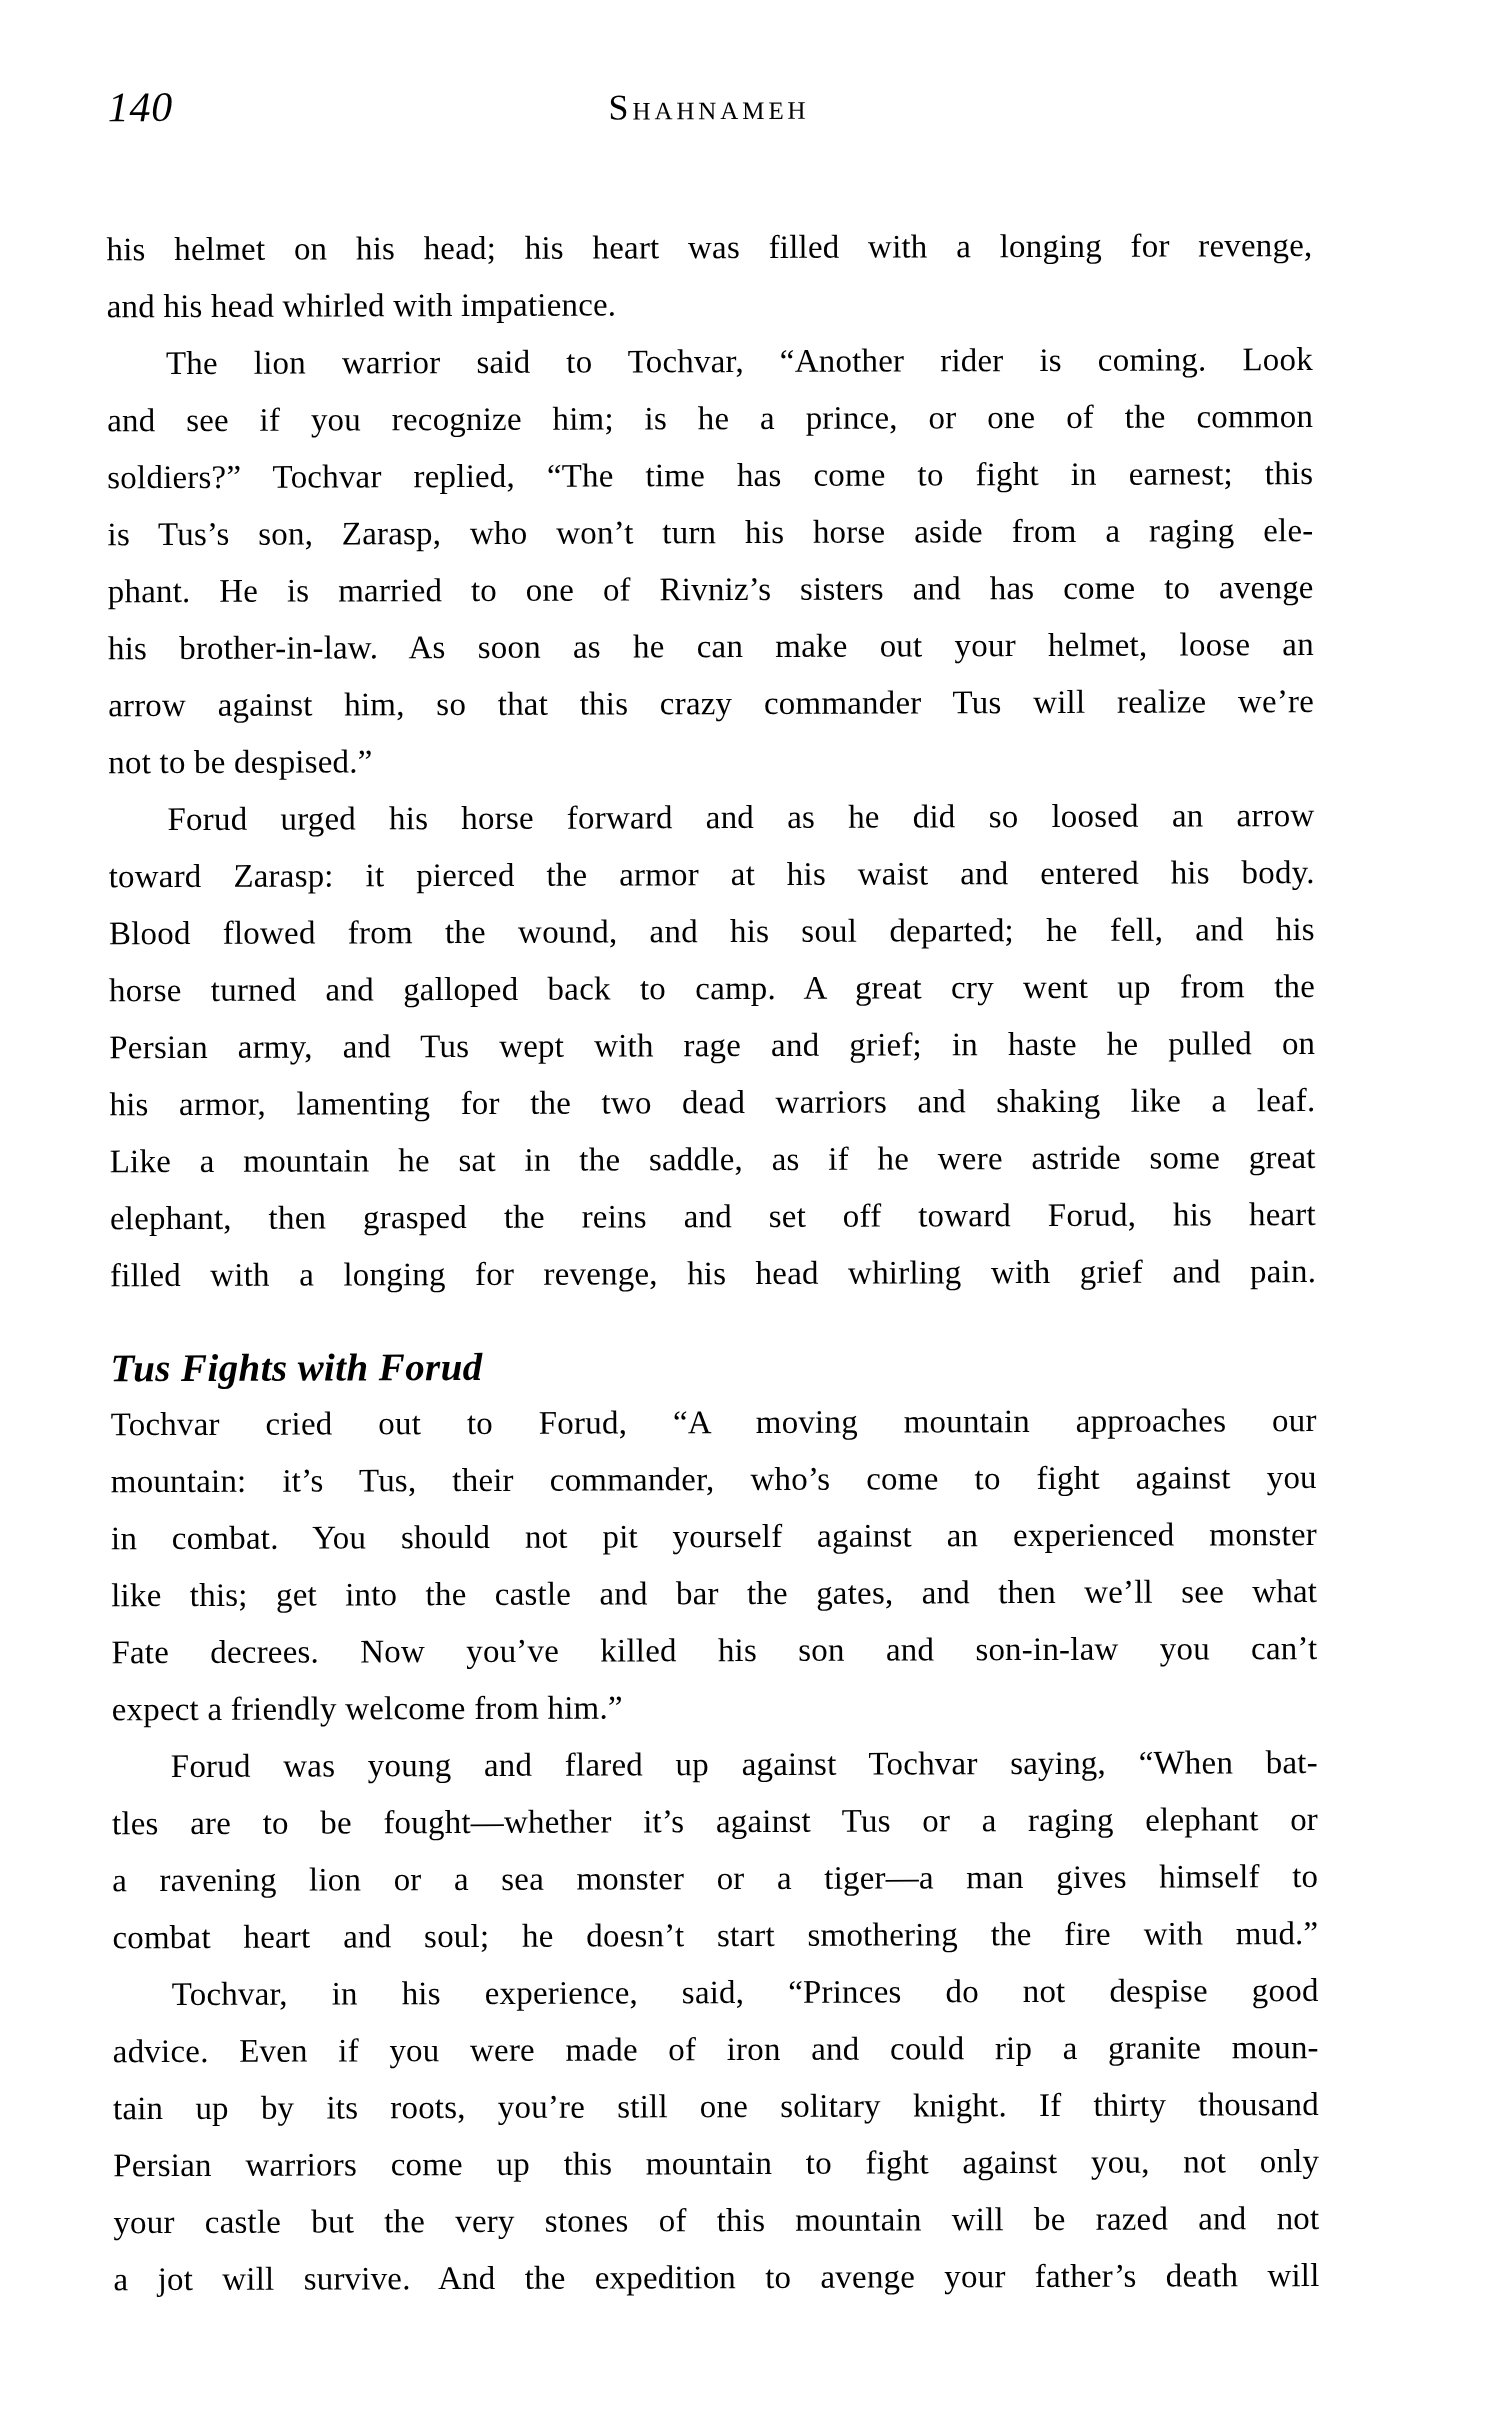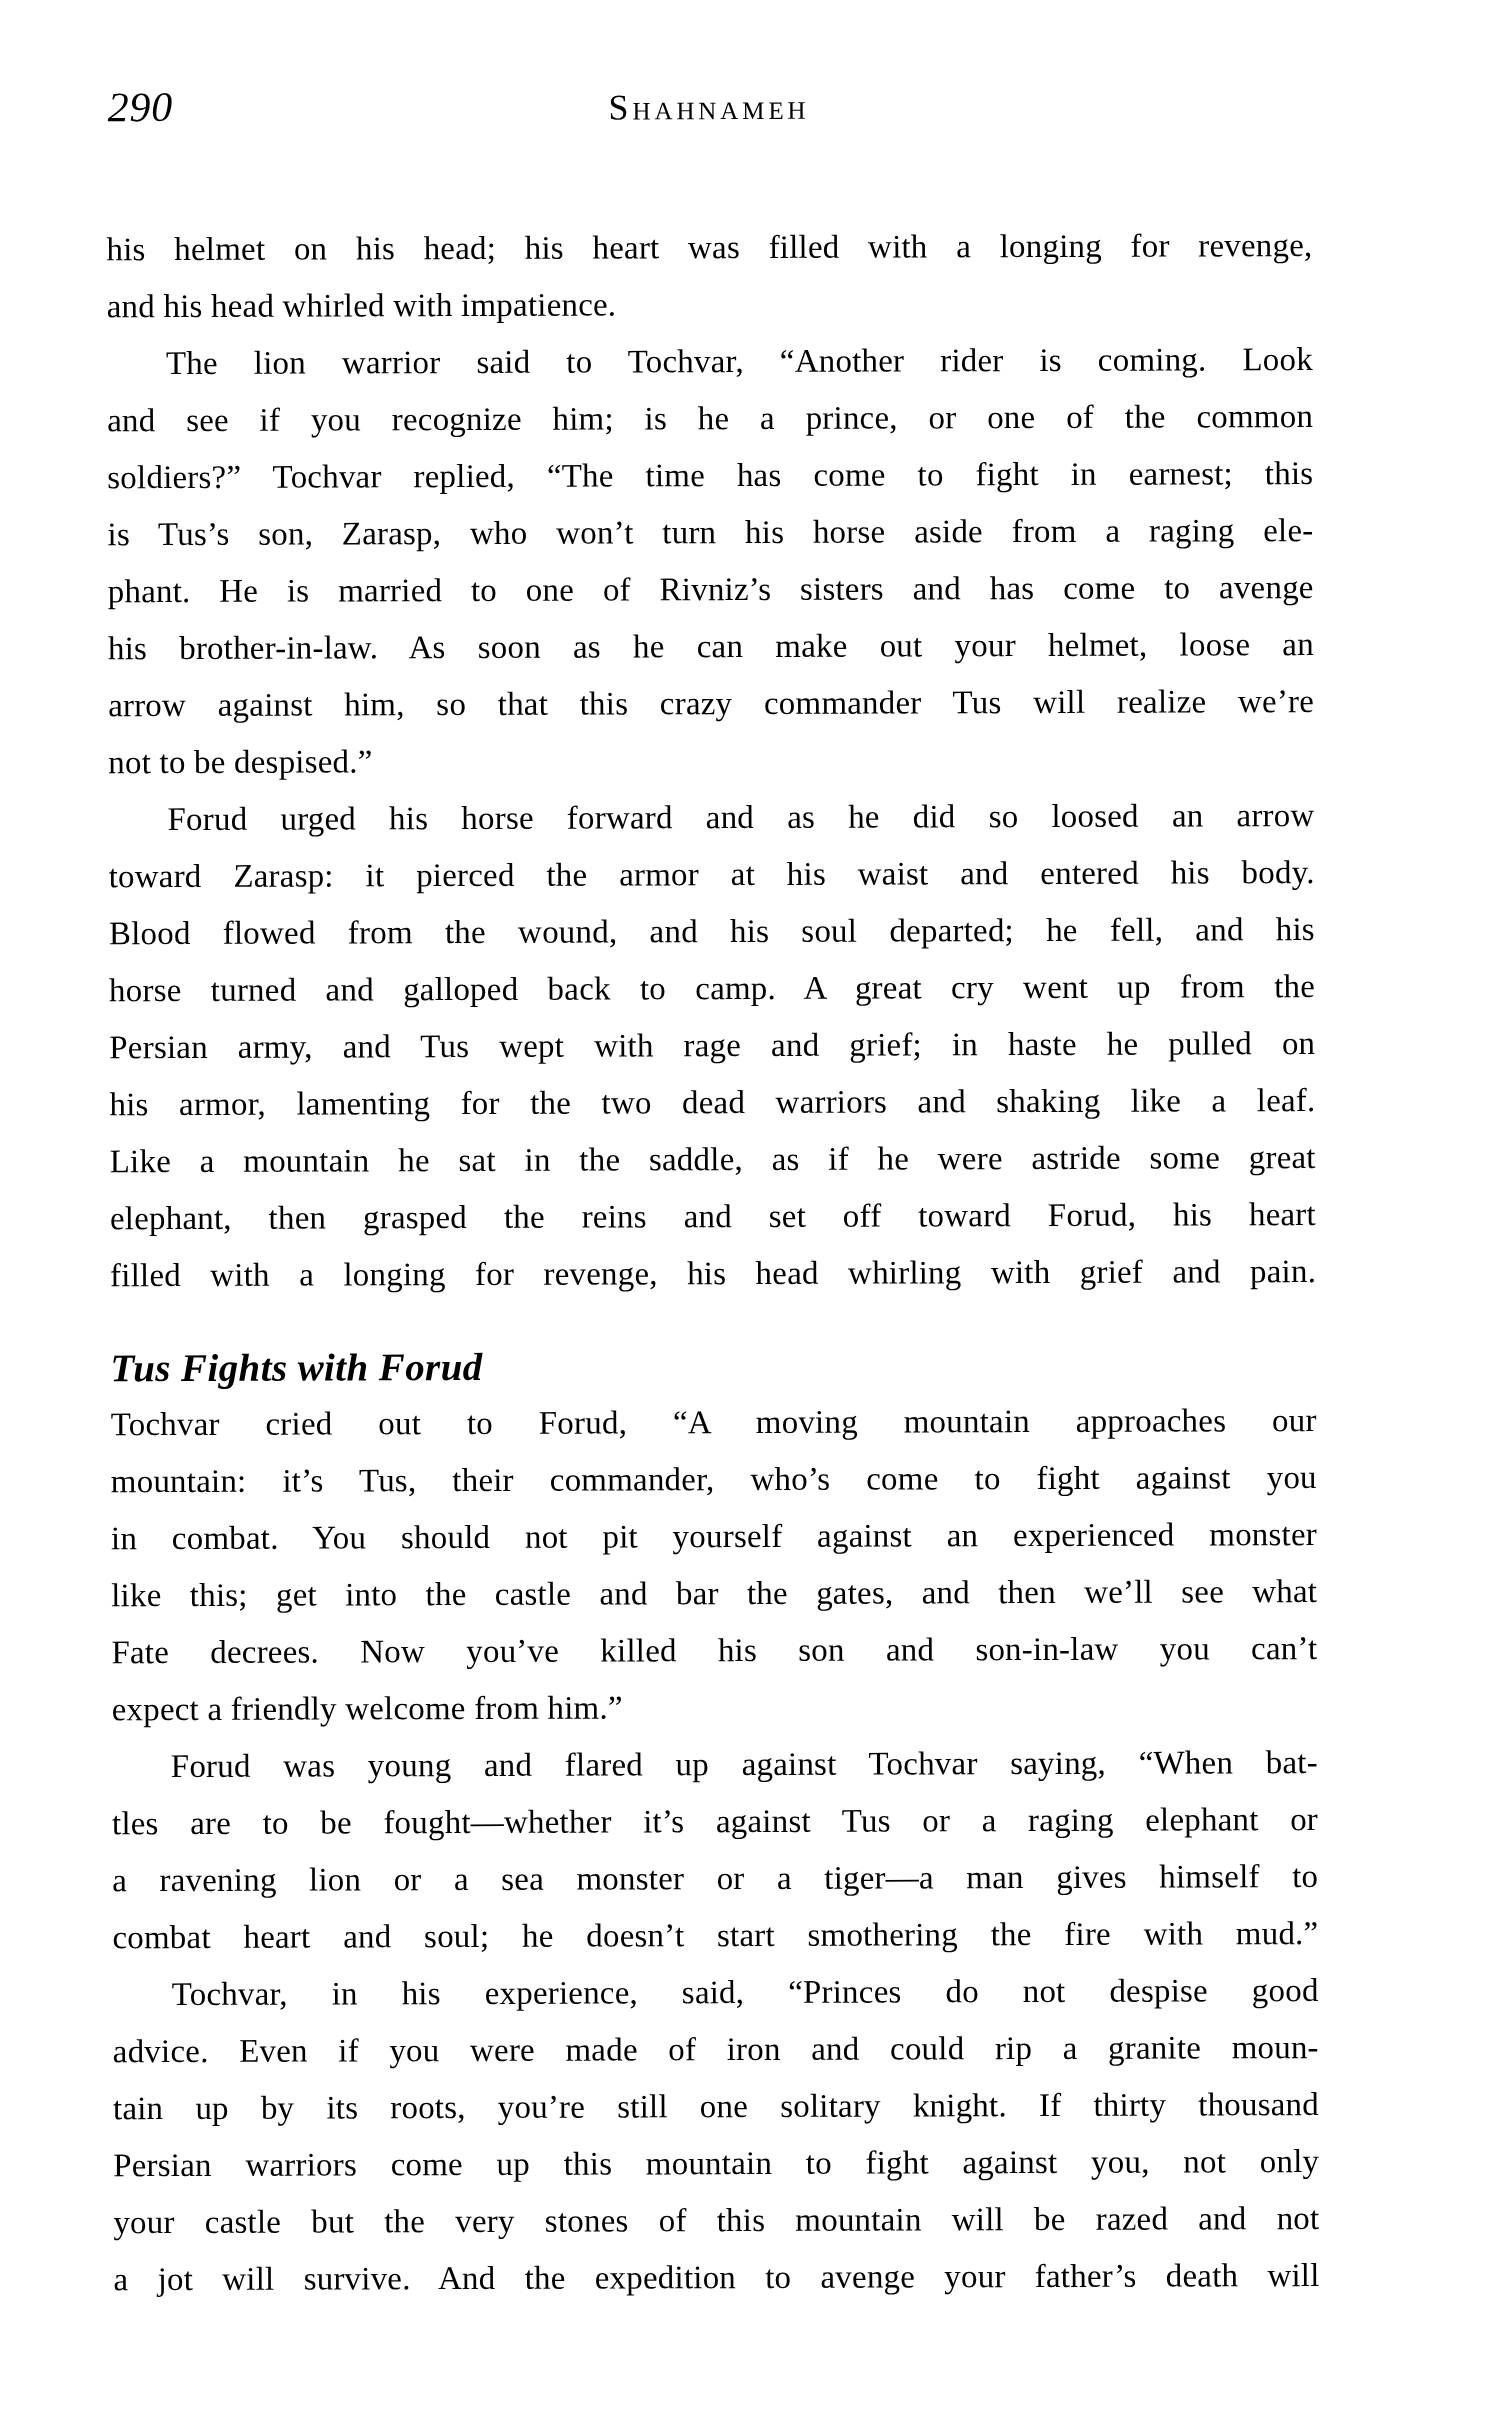--- a/index.html
+++ b/index.html
@@ -86,21 +86,21 @@
     margin-top: 36px;
     letter-spacing: 0.4px;
   }
 </style>
 </head>
 <body>
 
 <div class="page">
   <div class="sheet">
     <header class="running-head">
-      <span class="folio">290</span>
+      <span class="folio">140</span>
       <span class="running-title">Shahnameh</span>
     </header>
     <main class="text-block">
         <div class="paragraph">
           <div class="line">his helmet on his head; his heart was filled with a longing for revenge,</div>
           <div class="line short">and his head whirled with impatience.</div>
         </div>
         <div class="paragraph">
           <div class="line indent">The lion warrior said to Tochvar, “Another rider is coming. Look</div>
           <div class="line">and see if you recognize him; is he a prince, or one of the common</div>

